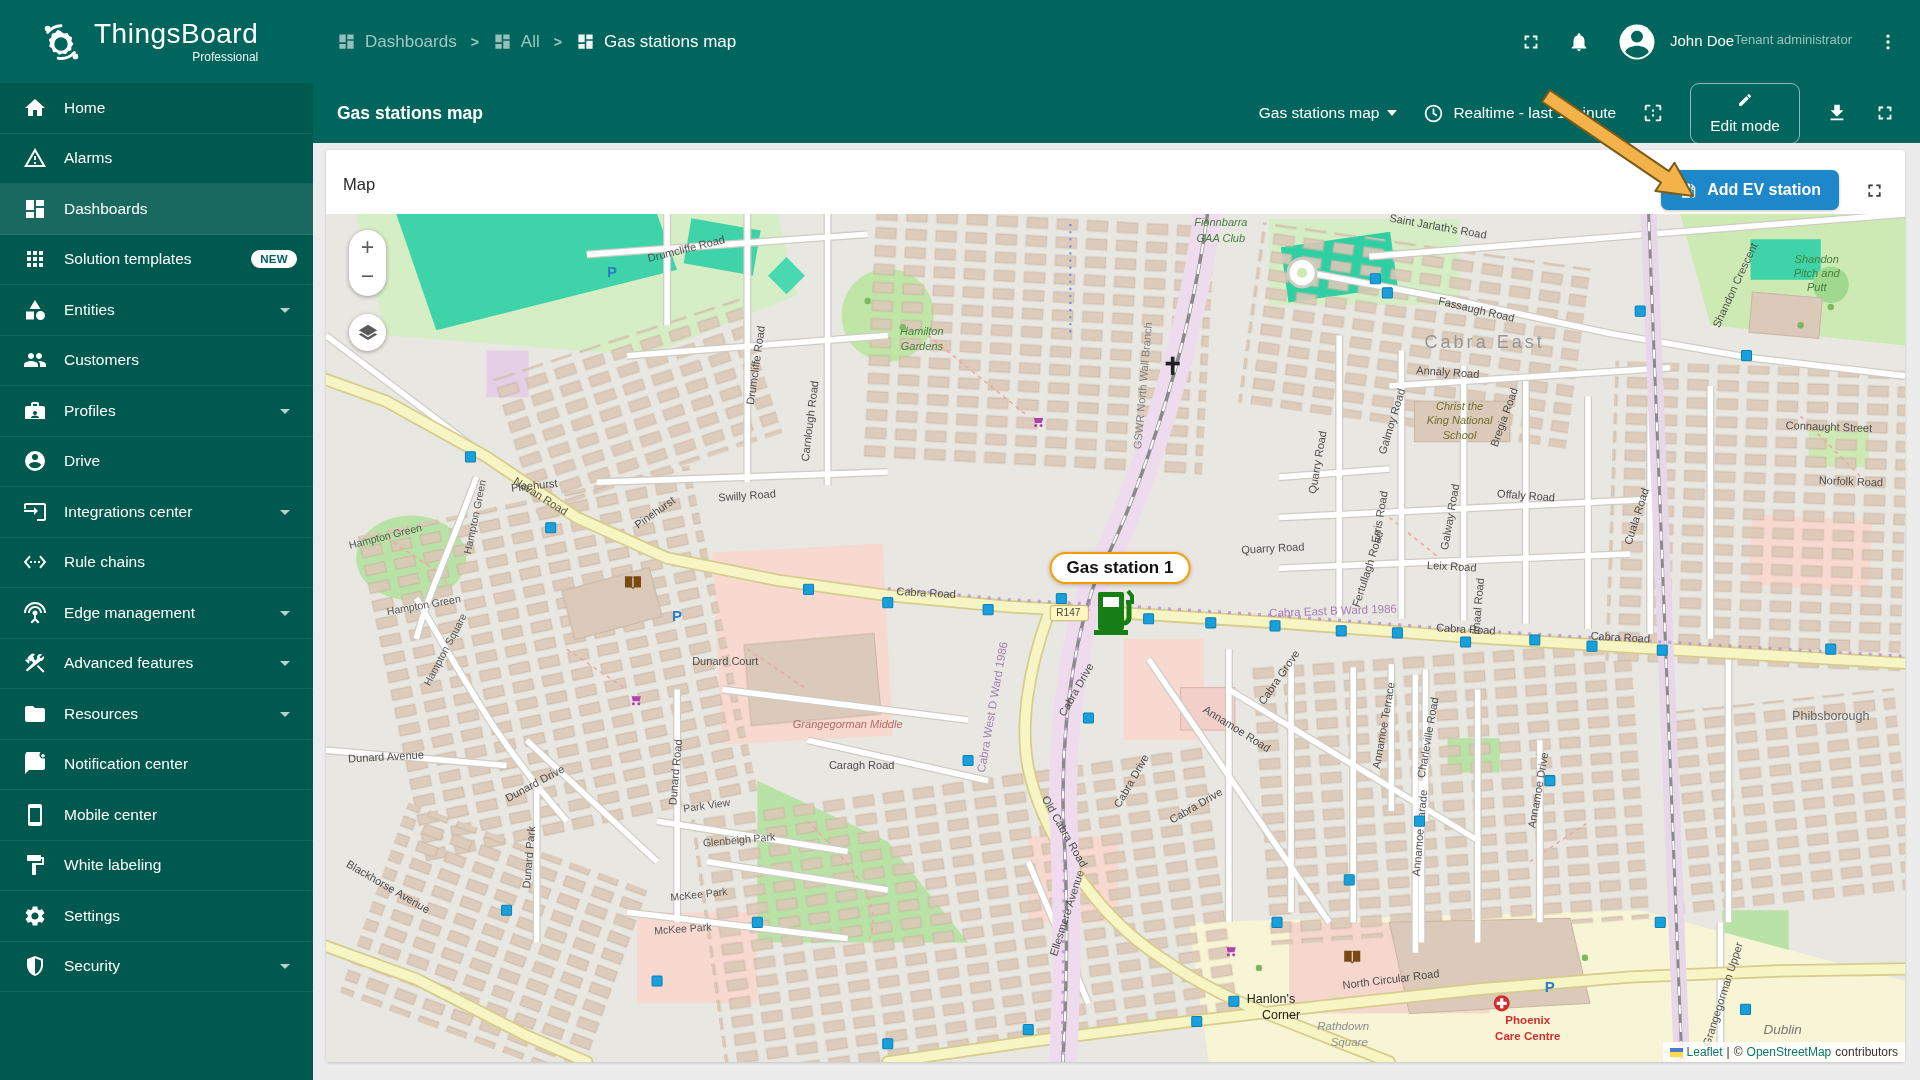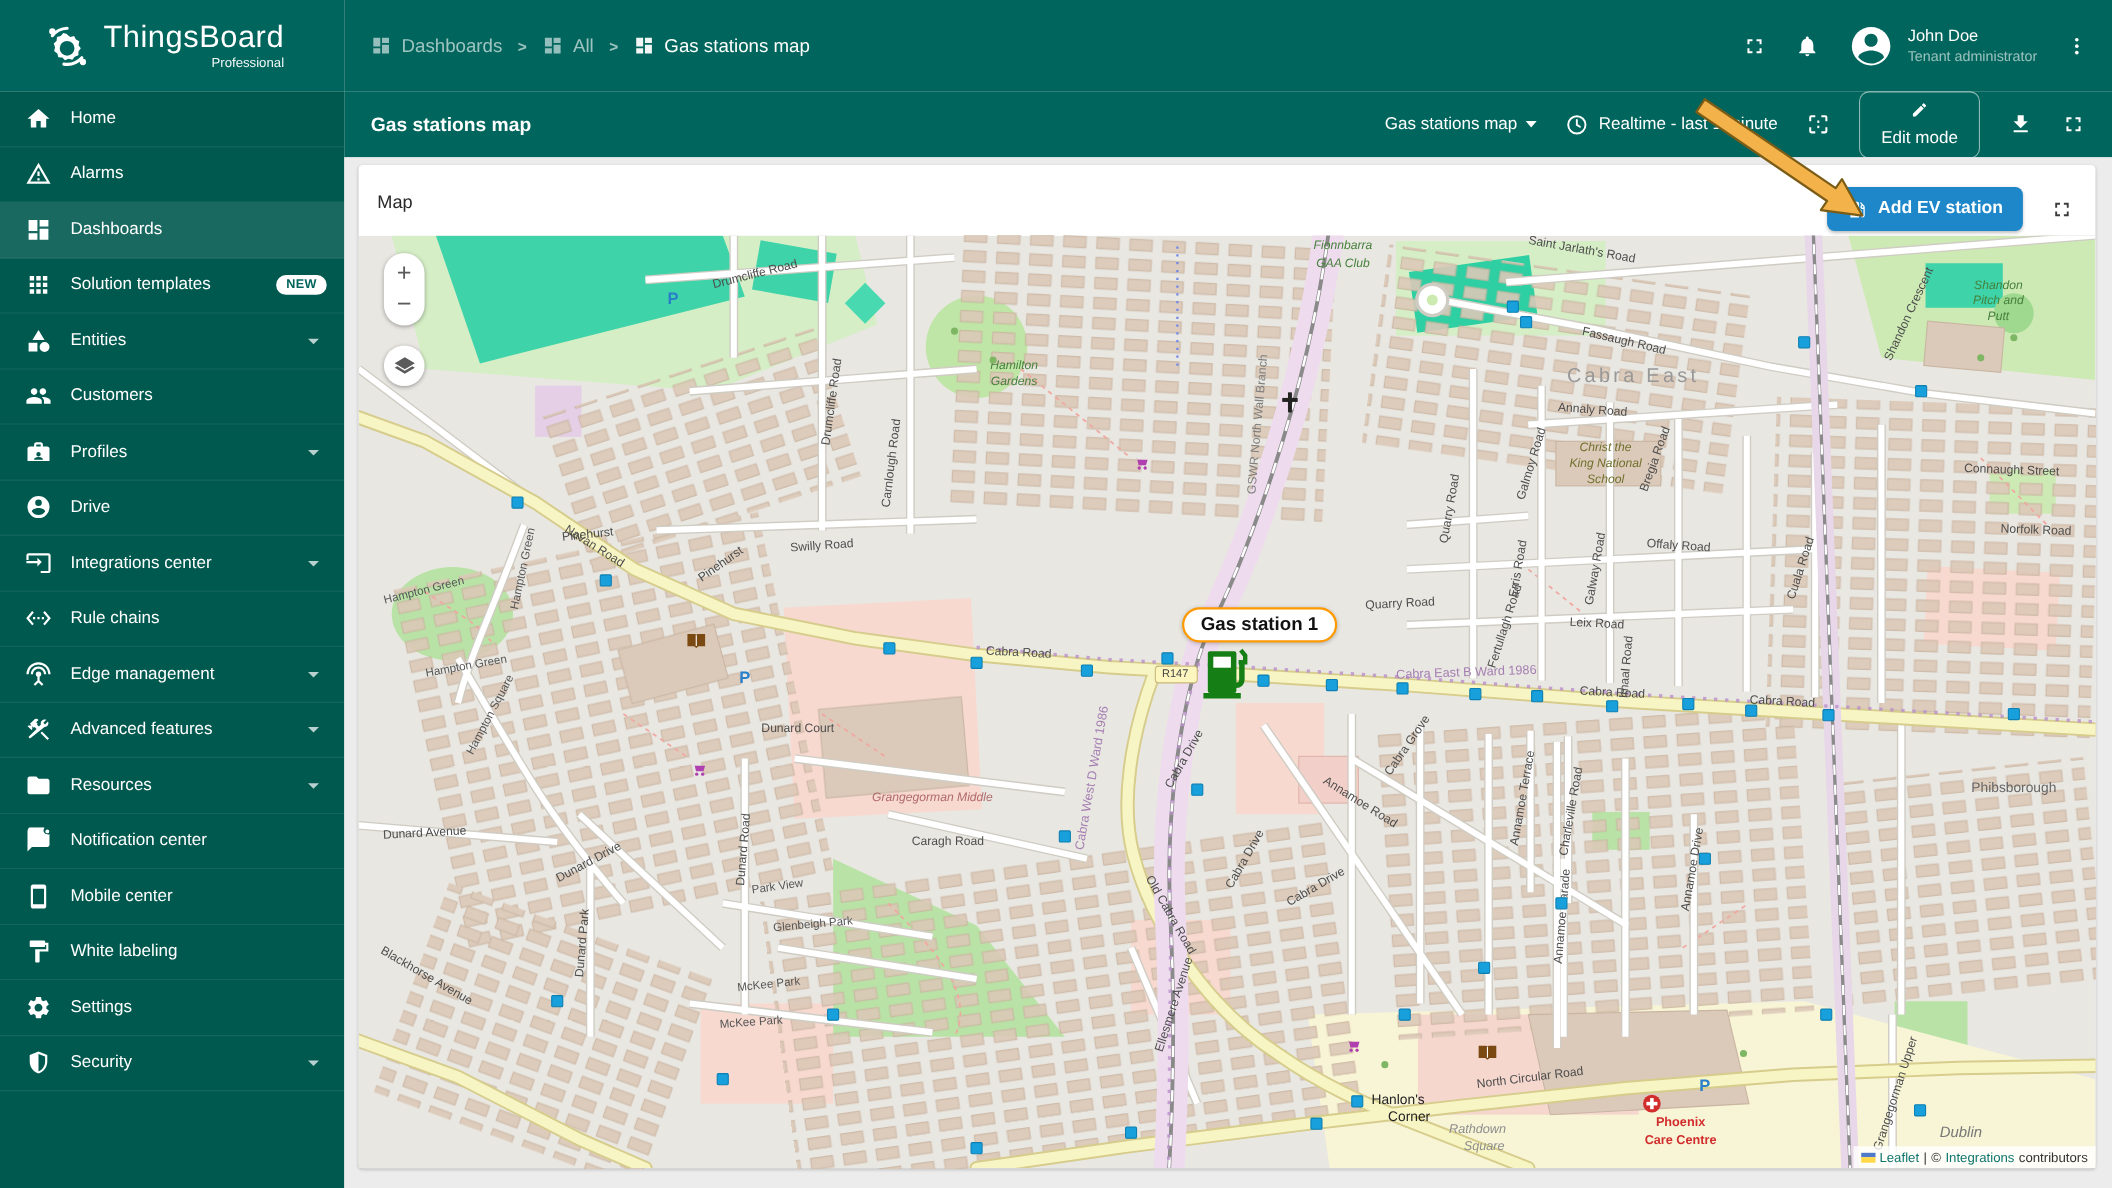--- a/index.html
+++ b/index.html
@@ -14,21 +14,21 @@
   .brand-sub { font-size:12px; margin-top:3px; opacity:.95; }
   .topbar { background:#00655c; display:flex; align-items:center; padding:0 22px 0 24px; color:#fff; }
   .crumbs { display:flex; align-items:center; gap:14px; font-size:17px; }
   .crumb { display:flex; align-items:center; gap:9px; color:rgba(255,255,255,.62); cursor:pointer; }
   .crumb svg { opacity:.95; }
   .crumb.active { color:#fff; }
   .crumb-sep { color:rgba(255,255,255,.62); font-weight:bold; font-size:14px; }
   .topbar-right { margin-left:auto; display:flex; align-items:center; gap:26px; }
   .icon-btn { background:none; border:none; color:#fff; cursor:pointer; display:flex; align-items:center; justify-content:center; padding:0; }
   .user-block { display:flex; align-items:center; gap:12px; }
-  .user-names { display:flex; flex-direction:column; line-height:1.25; }
+  .user-names { display:flex; flex-direction:row; line-height:1.25; }
   .user-name { font-size:15px; color:#fff; }
   .user-role { font-size:13px; color:rgba(255,255,255,.6); }
 
   
   .sidebar { background:#00594f; overflow:hidden; }
   .nav-item { height:50.5px; display:flex; align-items:center; gap:17px; padding:0 16px 0 23px; color:#fff; font-size:15.5px; border-bottom:1px solid rgba(255,255,255,.08); cursor:pointer; }
   .nav-item.selected { background:rgba(255,255,255,.1); }
   .nav-item .nv-icon { width:24px; height:24px; flex:0 0 24px; }
   .nav-item .nv-label { flex:1; white-space:nowrap; }
   .nav-badge { background:#fff; color:#00655c; font-size:11.5px; font-weight:bold; padding:3px 9px; border-radius:10px; letter-spacing:.3px; }
@@ -48,21 +48,21 @@
   .content { flex:1; background:#ececec; padding:7px 15px 18px 13px; position:relative; min-height:0; }
   .card { background:#fff; border-radius:4px; box-shadow:0 1px 3px rgba(0,0,0,.18); height:100%; display:flex; flex-direction:column; position:relative; }
   .card-title { padding:25px 16px 20px 17px; font-size:16.5px; color:#282828; flex:0 0 auto; }
   .map { flex:1; position:relative; overflow:hidden; min-height:0; }
   .map svg.basemap { width:100%; height:100%; display:block; }
 
   
   .zoomctl { position:absolute; left:23px; top:16px; width:37px; height:66px; background:#fff; border-radius:19px; box-shadow:0 1px 4px rgba(0,0,0,.35); display:flex; flex-direction:column; align-items:center; justify-content:space-between; padding:6px 0 8px; z-index:5; }
   .zoomctl span { font-size:23px; color:#5b5b5b; line-height:1; cursor:pointer; font-weight:400; }
   .layersbtn { position:absolute; left:23px; top:100px; width:37px; height:37px; background:#fff; border-radius:50%; box-shadow:0 1px 4px rgba(0,0,0,.35); display:flex; align-items:center; justify-content:center; z-index:5; cursor:pointer; }
-  .gs-tooltip { position:absolute; left:819px; top:338px; transform:translateX(-50%); background:#fff; border:2.5px solid #f90; border-radius:17px; padding:4px 15px; font-size:17px; font-weight:bold; color:#111; white-space:nowrap; box-shadow:0 1px 4px rgba(0,0,0,.25); z-index:6; }
+  .gs-tooltip { position:absolute; left:794px; top:338px; transform:translateX(-50%); background:#fff; border:2.5px solid #f90; border-radius:17px; padding:4px 15px; font-size:17px; font-weight:bold; color:#111; white-space:nowrap; box-shadow:0 1px 4px rgba(0,0,0,.25); z-index:6; }
   .pump { position:absolute; left:766px; top:370px; z-index:5; }
   .addev { position:absolute; right:66px; top:20px; height:40px; background:#1d87c9; border:none; border-radius:7px; color:#fff; font-size:16px; font-weight:bold; font-family:inherit; display:flex; align-items:center; gap:9px; padding:0 18px; cursor:pointer; box-shadow:0 1px 3px rgba(0,0,0,.25); z-index:8; }
   .widget-fs { position:absolute; right:20px; top:30px; z-index:8; background:none; border:none; cursor:pointer; color:#3c3c3c; }
   .attribution { position:absolute; right:0; bottom:0; background:rgba(255,255,255,.8); font-size:12px; color:#333; padding:3px 7px; z-index:6; display:flex; align-items:center; gap:4px; }
   .attribution a { color:#0f766e; text-decoration:none; }
   .flag { display:inline-block; width:13px; height:9px; position:relative; top:0; }
   .flag .b { display:block; width:13px; height:4.5px; background:#4e7ac7; }
   .flag .y { display:block; width:13px; height:4.5px; background:#ffd948; }
 
   
@@ -782,21 +782,21 @@
           </div>
 
           <div class="attribution">
             <span class="flag">
                 <span class="b"></span>
                 <span class="y"></span>
               </span>
             <a href="#">Leaflet</a>
             <span>|</span>
             <span>©</span>
-            <a href="#">Integrations</a>
+            <a href="#">OpenStreetMap</a>
             <span>contributors</span>
           </div>
         </div>
       </div>
     </div>
   </div>
 </div>
 
 <svg class="arrow-overlay">
   <polygon points="1549.9,90.2 1668.8,171.1 1674.5,162.8 1693,196 1655.3,191 1661,182.7 1542.1,101.8" fill="#f3b34a" stroke="#7b5c17" stroke-width="2" stroke-linejoin="round"></polygon>

